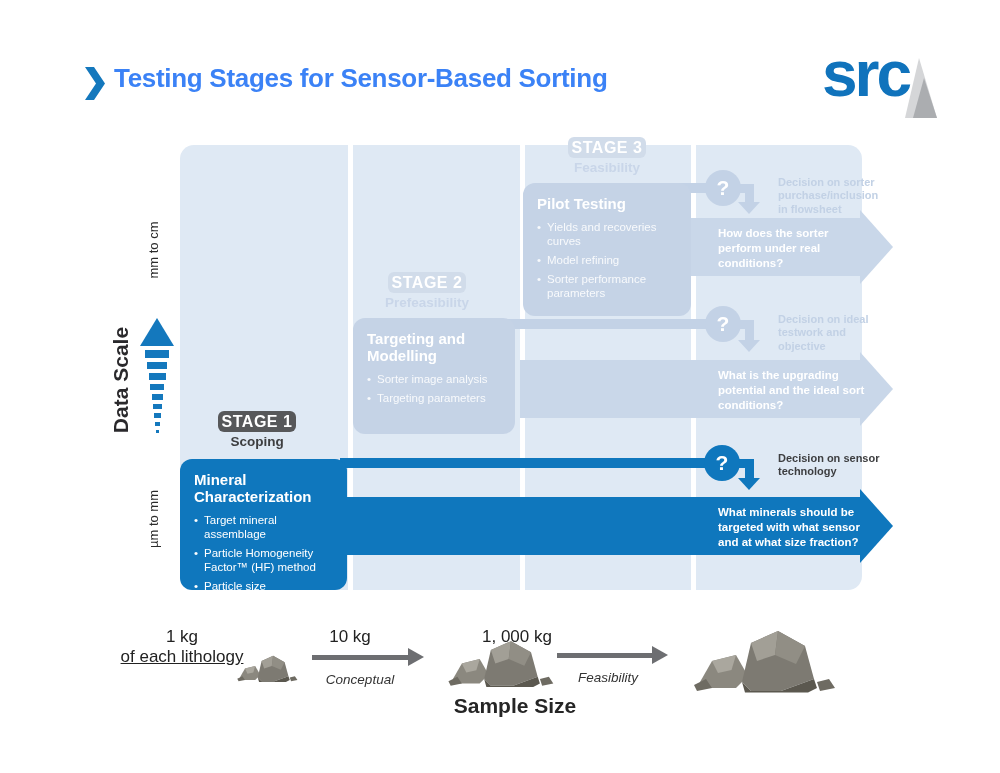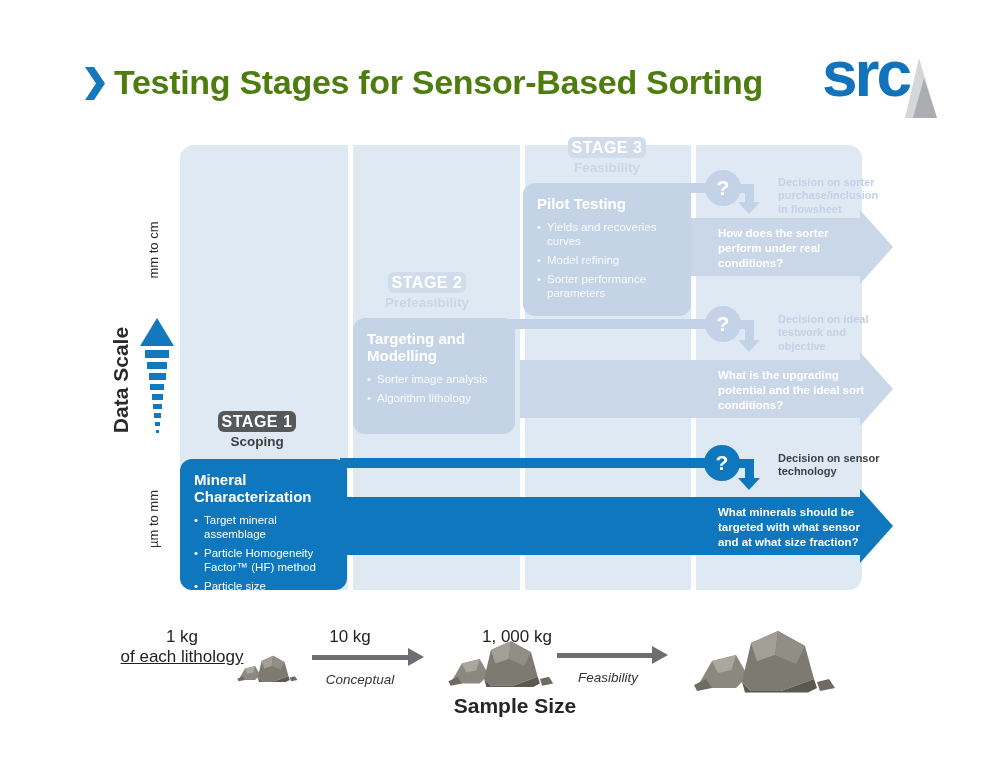--- a/index.html
+++ b/index.html
@@ -1,21 +1,21 @@
 <!DOCTYPE html>
 <html><head>
 <meta charset="utf-8">
 <style>
   html,body{margin:0;padding:0;background:#fff;}
   .canvas{position:relative;width:1000px;height:773px;background:#ffffff;
           font-family:"Liberation Sans",sans-serif;overflow:hidden;}
 
   
-  .title{position:absolute;left:114px;top:63px;font-size:34px;font-weight:bold;
-         color:#4d7c0f;letter-spacing:-0.3px;}
+  .title{position:absolute;left:114px;top:63px;font-size:26px;font-weight:bold;
+         color:#3b82f6;letter-spacing:-0.3px;}
   .chevron{position:absolute;left:85px;top:67px;}
   .logo{position:absolute;left:818px;top:34px;}
 
   
   .col{position:absolute;top:145px;height:445px;background:#dfe9f4;z-index:1;}
   .col1{left:180px;width:168px;border-radius:14px 0 0 14px;}
   .col2{left:353px;width:167px;}
   .col3{left:525px;width:166px;}
   .col4{left:696px;width:166px;border-radius:0 14px 14px 0;}
 
@@ -135,21 +135,21 @@
     <div class="box-title">Mineral Characterization</div>
     <div class="bullet">Target mineral assemblage</div>
     <div class="bullet">Particle Homogeneity Factor™ (HF) method</div>
     <div class="bullet">Particle size</div>
     <div class="bullet">Sensor type</div>
   </div>
 
   <div class="stage-box box-muted" style="left:353px;top:318px;width:162px;height:116px;">
     <div class="box-title">Targeting and Modelling</div>
     <div class="bullet">Sorter image analysis</div>
-    <div class="bullet">Algorithm lithology</div>
+    <div class="bullet">Targeting parameters</div>
   </div>
 
   <div class="stage-box box-muted" style="left:523px;top:183px;width:168px;height:133px;">
     <div class="box-title">Pilot Testing</div>
     <div class="bullet">Yields and recoveries curves</div>
     <div class="bullet">Model refining</div>
     <div class="bullet">Sorter performance parameters</div>
   </div>
 
   <div class="elbow-h blue-el" style="left:722px;top:459px;width:32px;"></div>

